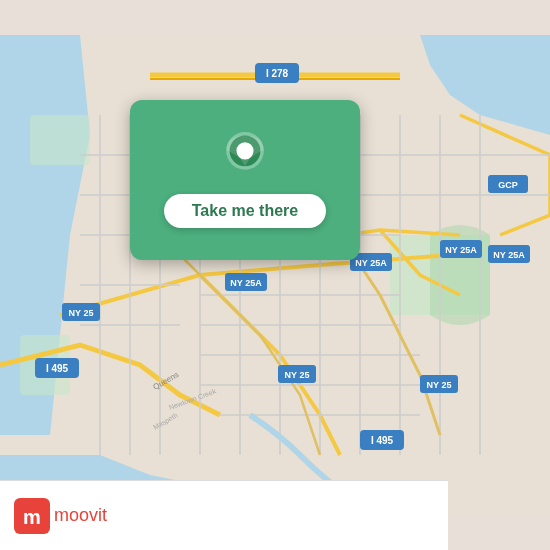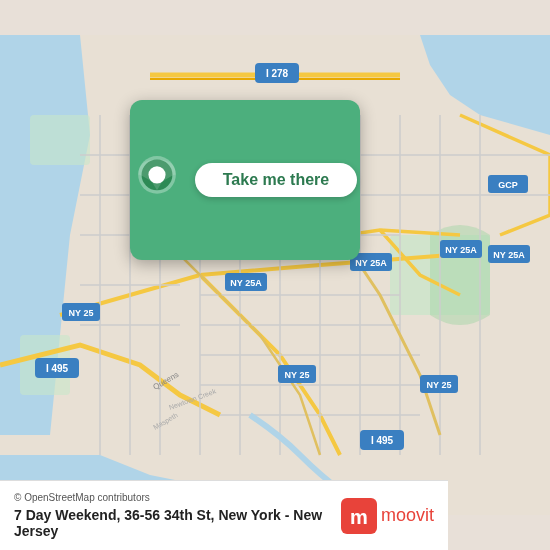--- a/index.html
+++ b/index.html
@@ -28,20 +28,21 @@
     
     #location-card {
       position: absolute;
       top: 100px;
       left: 130px;
       width: 230px;
       height: 160px;
       background: #4caf7d;
       border-radius: 12px;
       display: flex;
+      flex-direction: column;
       align-items: center;
       justify-content: center;
       gap: 14px;
       box-shadow: 0 4px 16px rgba(0,0,0,0.3);
     }
 
     #pin-icon {
       width: 48px;
       height: 48px;
     }
@@ -213,24 +214,20 @@
       <circle cx="24" cy="22" r="22" fill="white" opacity="0.3"></circle>
       <circle cx="24" cy="22" r="18" fill="#2d8a55"></circle>
       <circle cx="24" cy="22" r="10" fill="white"></circle>
       <path d="M 24 40 L 18 30 Q 2 20 2 22 Q 2 4 24 4 Q 46 4 46 22 Q 46 20 30 30 Z" fill="white" opacity="0.15"></path>
     </svg>
 
     <button id="take-me-there-btn">Take me there</button>
   </div>
 
   <div id="bottom-bar">
-    <div id="bottom-left">
-      <span id="osm-attribution">© OpenStreetMap contributors</span>
-      <span id="location-title">7 Day Weekend, 36-56 34th St, New York - New Jersey</span>
-    </div>
 
     <div id="moovit-logo">
 
       <svg id="moovit-icon" viewBox="0 0 36 36" xmlns="http://www.w3.org/2000/svg">
         <rect width="36" height="36" rx="6" fill="#e8433a"></rect>
         <text x="18" y="26" text-anchor="middle" font-size="20" font-weight="900" fill="white">m</text>
       </svg>
       <span id="moovit-text">moovit</span>
     </div>
   </div>

